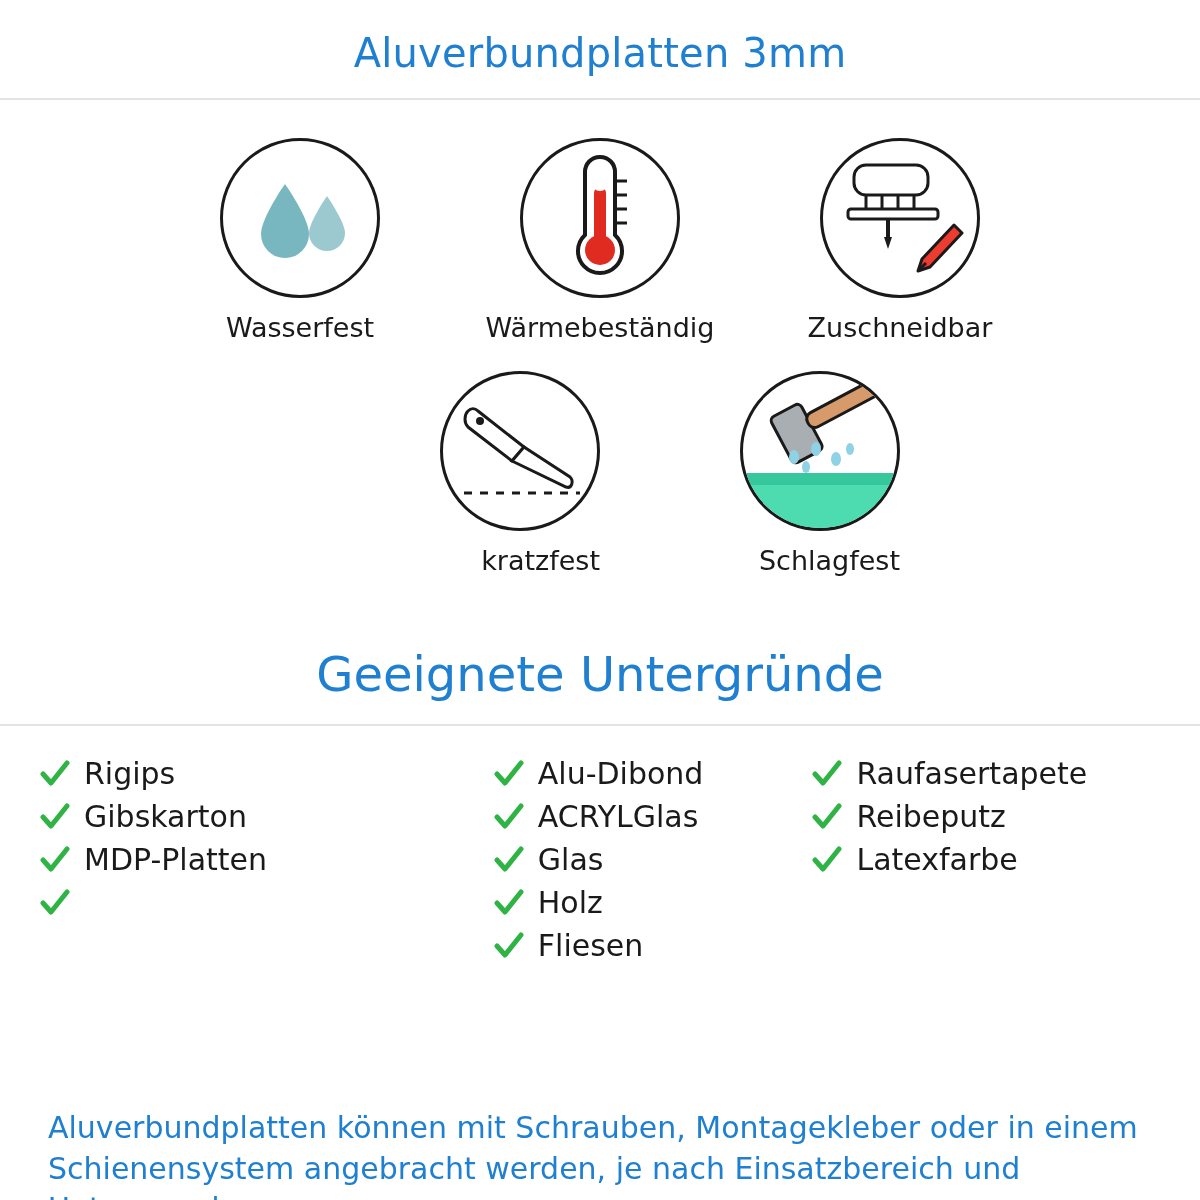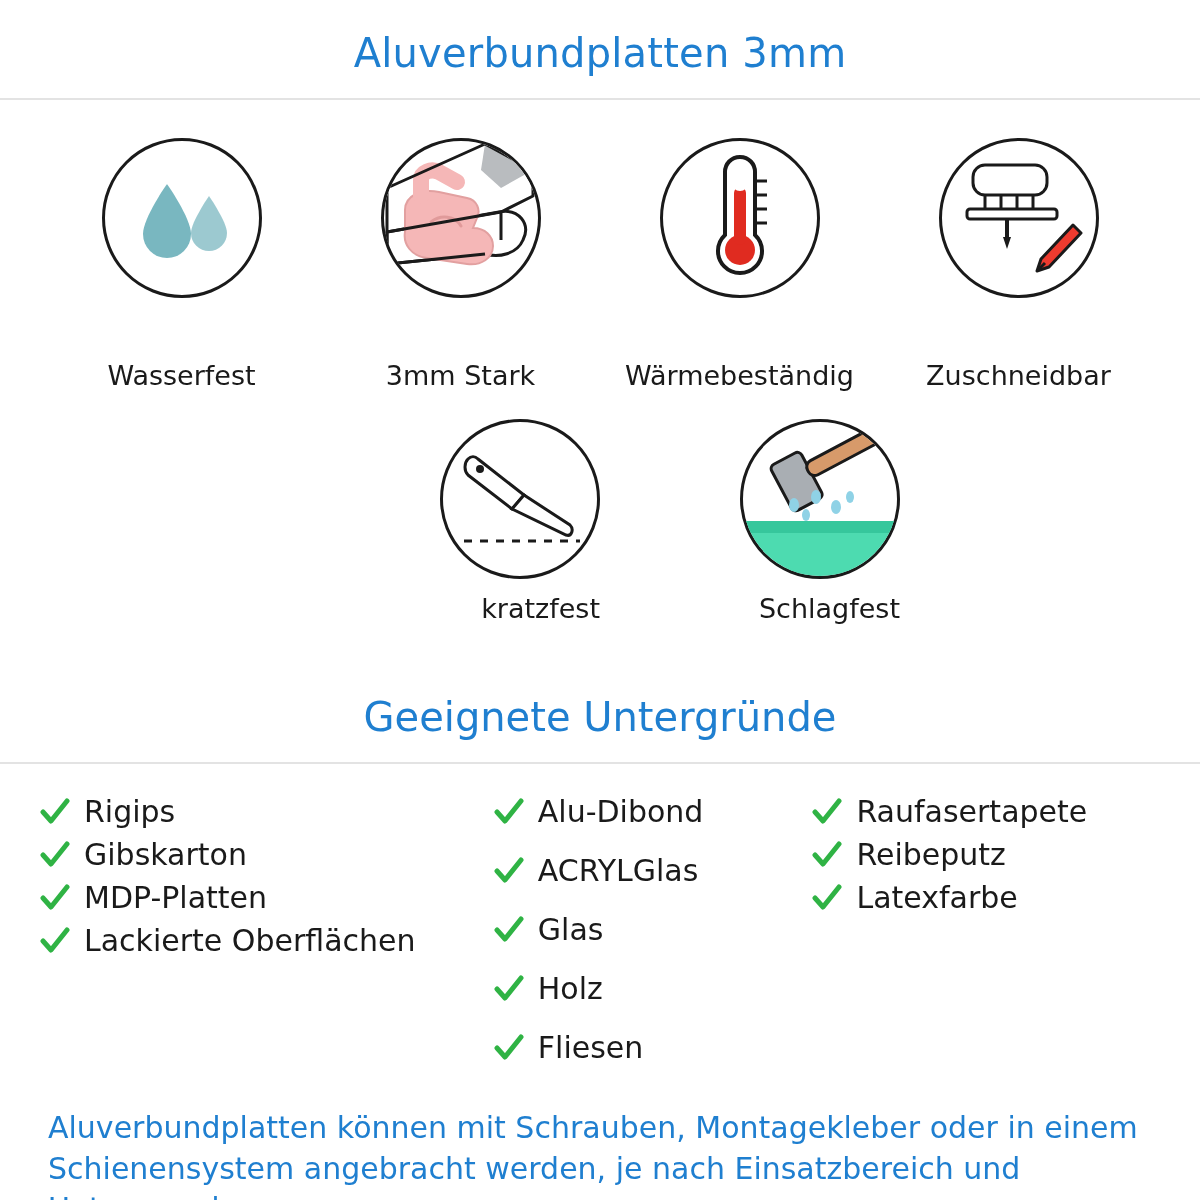--- a/index.html
+++ b/index.html
@@ -21,35 +21,35 @@
     padding-top: 30px;
   }
   .title-rule {
     height: 2px;
     background: #e3e3e3;
     margin-top: 22px;
   }
   .title2 {
     text-align: center;
     color: #1f7fd0;
-    font-size: 40px;
+    font-size: 48px;
     font-weight: 400;
     padding-top: 8px;
   }
 
   
   .features {
     padding: 38px 42px 0 42px;
   }
   .frow {
     display: flex;
     justify-content: center;
     align-items: flex-start;
   }
-  .frow.r1 .fitem { width: 300px; gap: 48px; }
+  .frow.r1 .fitem { width: 300px; }
   .frow.r2 { margin-top: 28px; }
   .frow.r2 .fitem { width: 300px; align-items: flex-end; }
   .fitem {
     display: flex;
     flex-direction: column;
     align-items: center;
   }
   .circle {
     width: 160px; height: 160px;
     border: 3px solid #1a1a1a;
@@ -70,21 +70,21 @@
   }
 
   
   .sub-rule { height: 2px; background: #e3e3e3; margin-top: 22px; }
   .sublists {
     display: flex;
     padding: 26px 40px 0 40px;
   }
   .col { display: flex; flex-direction: column; }
   .col.c1 { width: 470px; }
-  .col.c2 { width: 330px; gap: 16px; }
+  .col.c2 { width: 330px; }
   .col.c3 { width: 360px; }
   .li {
     display: flex;
     align-items: center;
     height: 43px;
   }
   .check {
     width: 30px; height: 30px;
     flex: none;
     margin-right: 14px;
@@ -121,38 +121,20 @@
           <span>
             <svg width="110" height="100" viewBox="0 0 110 100">
               <path d="M40 18 C40 18 16 52 16 68 A24 24 0 0 0 64 68 C64 52 40 18 40 18 Z" fill="#79b7c0"></path>
               <path d="M82 30 C82 30 64 56 64 67 A18 18 0 0 0 100 67 C100 56 82 30 82 30 Z" fill="#9cc9d0"></path>
             </svg>
           </span>
         </div>
         <div class="flabel">Wasserfest</div>
       </div>
 
-      <div class="fitem">
-        <div class="circle">
-          <span>
-            <svg width="160" height="160" viewBox="0 0 160 160">
-              <path d="M6 52 L104 8 L152 34 L152 60 L120 76 L6 96 Z" fill="#ffffff"></path>
-              <path d="M104 8 L152 34 L120 52 L100 34 Z" fill="#b9bcbf"></path>
-              <path d="M6 96 L118 76 C138 72 150 88 142 104 C136 118 118 122 104 118 L6 128 Z" fill="#ffffff" stroke="#1a1a1a" stroke-width="3" fill-opacity="0"></path>
-              <path d="M24 74 C24 60 40 52 58 56 L86 62 C96 64 100 74 96 82 L92 92 C104 92 112 100 112 110 C112 122 100 130 86 128 L46 122 C30 120 22 108 24 96 Z" fill="#f5b7b7" stroke="#e2a0a0" stroke-width="2"></path>
-              <path d="M40 60 L40 44 C40 36 50 32 58 36 L76 46" fill="none" stroke="#f5b7b7" stroke-width="16" stroke-linecap="round"></path>
-              <path d="M50 86 C60 78 74 80 80 90" fill="none" stroke="#e09a9a" stroke-width="3" stroke-linecap="round"></path>
-              <path d="M6 52 L104 8 L152 34 L152 60 L120 76 L6 96 Z" fill="none" stroke="#1a1a1a" stroke-width="3" stroke-linejoin="round"></path>
-              <path d="M6 96 L6 128 L104 118" fill="none" stroke="#1a1a1a" stroke-width="3"></path>
-              <path d="M120 76 L120 104" fill="none" stroke="#1a1a1a" stroke-width="3"></path>
-            </svg>
-          </span>
-        </div>
-        <div class="flabel">3mm Stark</div>
-      </div>
 
       <div class="fitem">
         <div class="circle">
           <span>
             <svg width="70" height="130" viewBox="0 0 70 130">
               <path d="M35 6 C26 6 20 13 20 21 L20 84 A22 22 0 1 0 50 84 L50 21 C50 13 44 6 35 6 Z" fill="#ffffff" stroke="#1a1a1a" stroke-width="4"></path>
               <circle cx="35" cy="99" r="15" fill="#e02b20"></circle>
               <rect x="29" y="36" width="12" height="58" rx="6" fill="#e02b20"></rect>
               <rect x="27" y="16" width="16" height="24" rx="8" fill="#ffffff" stroke="#1a1a1a" stroke-width="0"></rect>
               <line x1="52" y1="30" x2="62" y2="30" stroke="#1a1a1a" stroke-width="3"></line>
@@ -250,21 +232,20 @@
       <div class="li">
         <svg class="check" viewBox="0 0 30 30">
             <path d="M3 15 L11 24 L27 4" fill="none" stroke="#2fb344" stroke-width="5" stroke-linecap="round" stroke-linejoin="round"></path>
           </svg>
         <span class="li-label">MDP-Platten</span>
       </div>
       <div class="li">
         <svg class="check" viewBox="0 0 30 30">
             <path d="M3 15 L11 24 L27 4" fill="none" stroke="#2fb344" stroke-width="5" stroke-linecap="round" stroke-linejoin="round"></path>
           </svg>
-        <span class="li-label">Lackierte Oberflächen</span>
       </div>
     </div>
 
     <div class="col c2">
       <div class="li">
         <svg class="check" viewBox="0 0 30 30">
             <path d="M3 15 L11 24 L27 4" fill="none" stroke="#2fb344" stroke-width="5" stroke-linecap="round" stroke-linejoin="round"></path>
           </svg>
         <span class="li-label">Alu-Dibond</span>
       </div>

